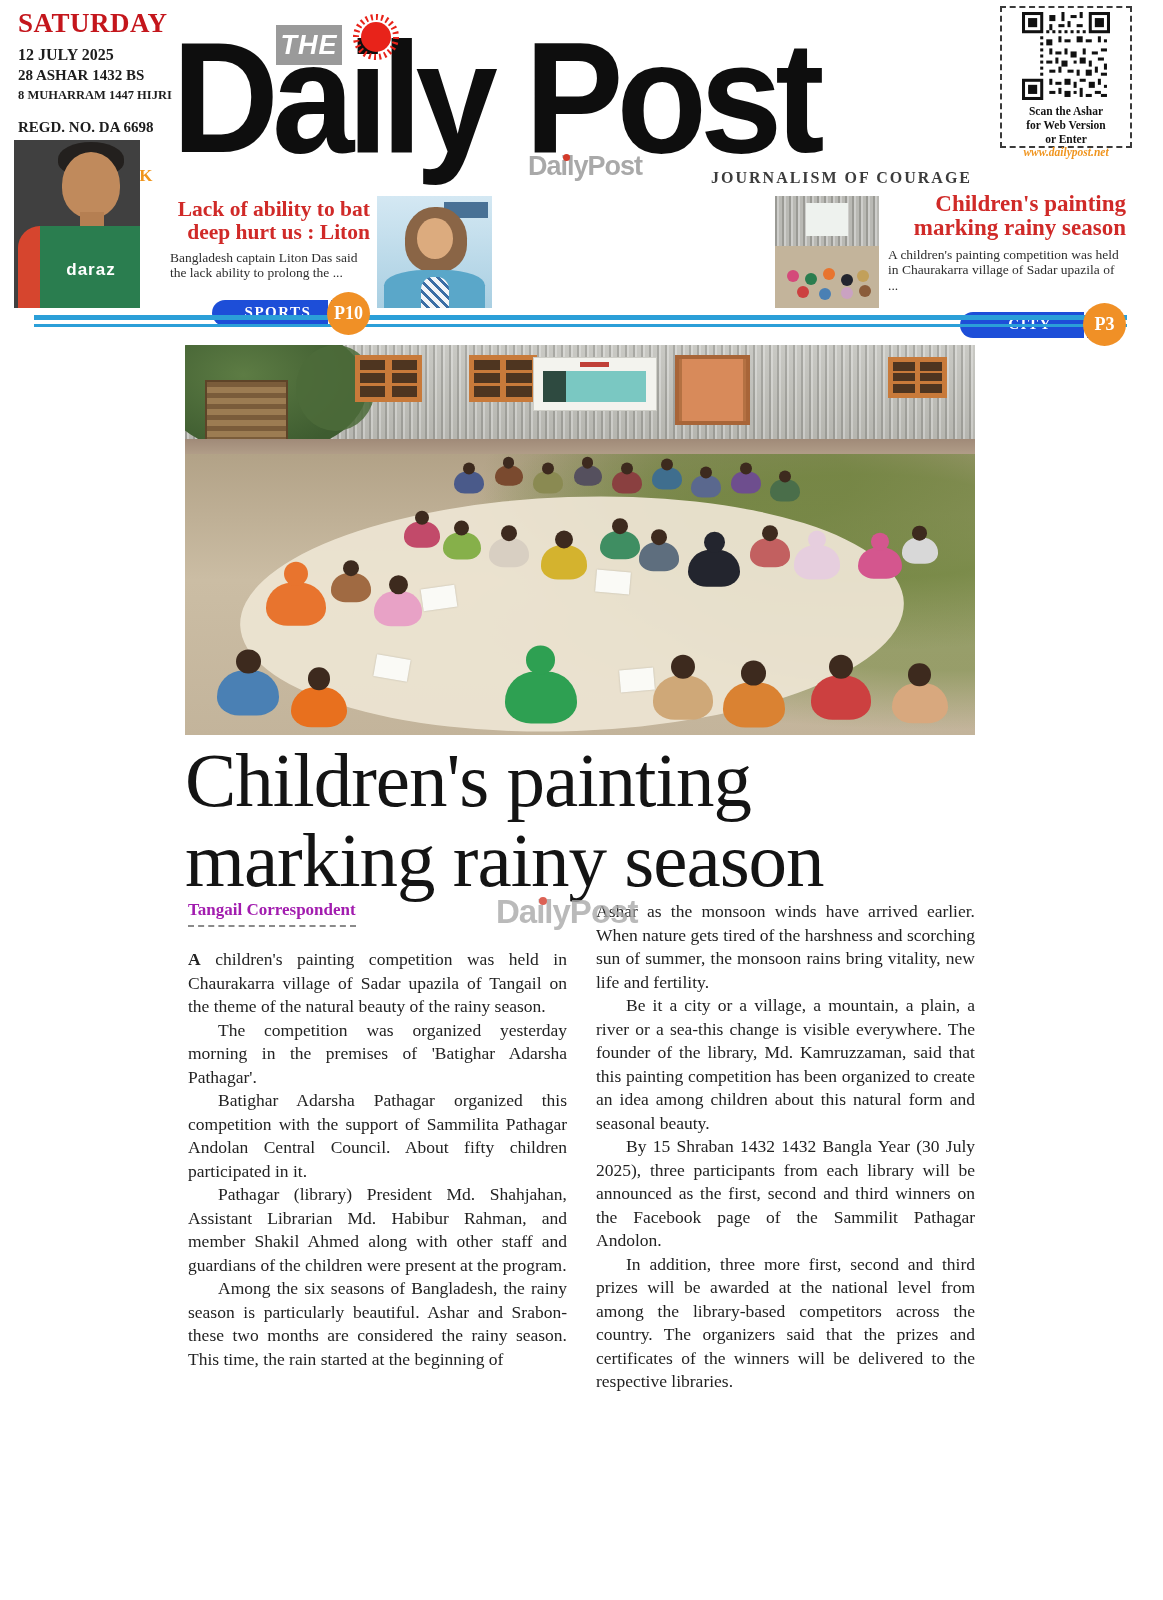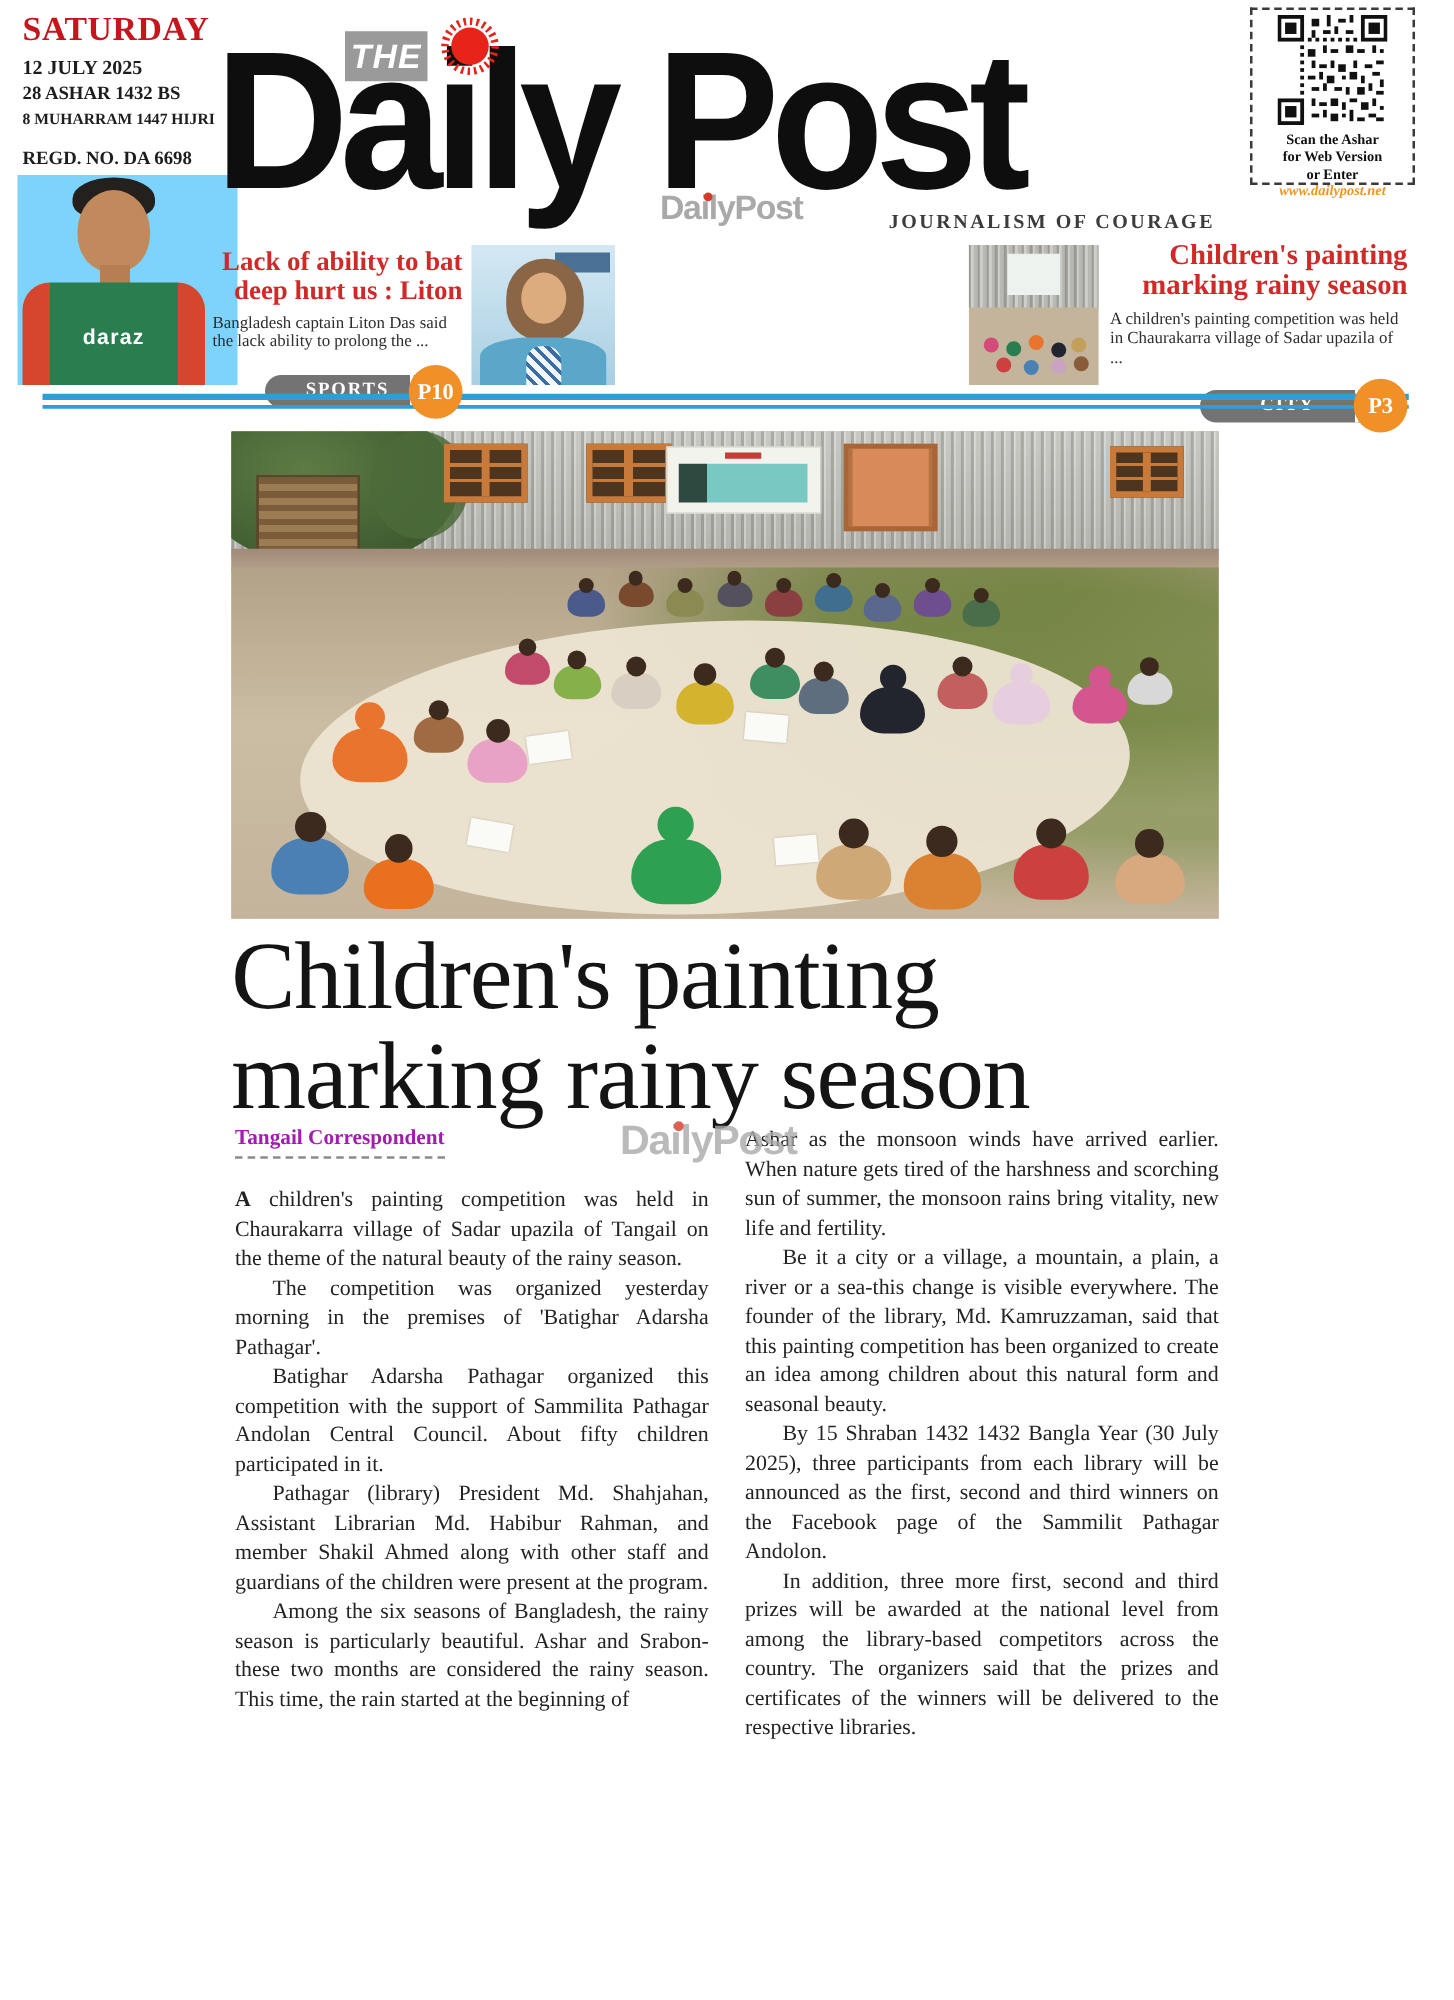--- a/index.html
+++ b/index.html
@@ -10,21 +10,21 @@
   .dateline{position:absolute;left:18px;top:8px;width:165px;}
   .dl-day{font-size:27px;font-weight:bold;color:#c4161c;letter-spacing:.5px;}
   .dl-date{font-size:16px;font-weight:bold;margin-top:7px;}
   .dl-bangla{font-size:15px;font-weight:bold;margin-top:3px;}
   .dl-hijri{font-size:12.5px;font-weight:bold;margin-top:4px;}
   .dl-regd{font-size:15px;font-weight:bold;margin-top:16px;}
   .dl-vol{font-size:15px;font-weight:bold;margin-top:3px;}
   .dl-pp{font-size:17px;font-weight:bold;color:#f0951b;margin-top:10px;}
 
   
-  .player{position:absolute;left:14px;top:140px;width:176px;height:168px;background:#7dd3fc;overflow:hidden;}
+  .player{position:absolute;left:14px;top:140px;width:126px;height:168px;background:#404040;overflow:hidden;}
   .p-head{position:absolute;left:48px;top:12px;width:58px;height:66px;border-radius:50% 50% 46% 46%;background:#c08a5c;}
   .p-hair{position:absolute;left:44px;top:2px;width:66px;height:34px;border-radius:50% 50% 40% 40%;background:#23201e;}
   .p-neck{position:absolute;left:66px;top:72px;width:24px;height:16px;background:#b57f52;}
   .p-jersey{position:absolute;left:4px;bottom:-6px;width:146px;height:88px;border-radius:22px 22px 0 0;
             background:linear-gradient(90deg,#d6452e 0 15%,#2a7d4f 15% 85%,#d6452e 85%);
             display:flex;align-items:center;justify-content:center;}
   .p-jersey span{color:#fff;font-family:"Liberation Sans",sans-serif;font-weight:bold;font-size:17px;letter-spacing:1px;}
 
   
   .masthead{position:absolute;left:172px;top:11px;width:806px;height:188px;}
@@ -45,21 +45,21 @@
   .qrbox{position:absolute;left:1000px;top:6px;width:132px;height:142px;border:2px dashed #3a3a3a;
          text-align:center;padding-top:4px;box-sizing:border-box;background:#fff;}
   .qrbox svg{width:88px;height:88px;}
   .qr-t{font-size:11.5px;font-weight:bold;line-height:1.22;color:#111;}
   .qr-u{font-size:11.5px;font-weight:bold;font-style:italic;color:#f0951f;}
 
   
   .teaser-h{color:#d02a28;font-weight:bold;line-height:1.06;margin:0;text-align:right;}
   .teaser-s{color:#2e2e2e;line-height:1.15;margin-top:6px;}
   .pillrow{display:flex;justify-content:flex-end;align-items:center;}
-  .pill{position:relative;background:#737373;color:#fff;font-weight:bold;font-size:15px;letter-spacing:1.5px;
+  .pill{position:relative;background:#1d4ed8;color:#fff;font-weight:bold;font-size:15px;letter-spacing:1.5px;
         text-align:center;padding:4px 0 5px;border-radius:15px;}
   .pill .div{position:absolute;right:13px;top:0;bottom:0;width:3px;background:#fff;}
   .badge{width:43px;height:43px;border-radius:50%;background:#f09026;color:#fff;font-weight:bold;font-size:18px;
          display:flex;align-items:center;justify-content:center;margin-left:-17px;z-index:1;}
   .badge::first-letter{font-size:.72em;}
   .teaser1{position:absolute;left:170px;top:198px;width:200px;}
   .teaser1 .teaser-h{font-size:21.5px;}
   .teaser1 .teaser-s{font-size:13.5px;}
   .teaser1 .pillrow{margin-top:11px;}
   .teaser1 .pill{width:132px;}

